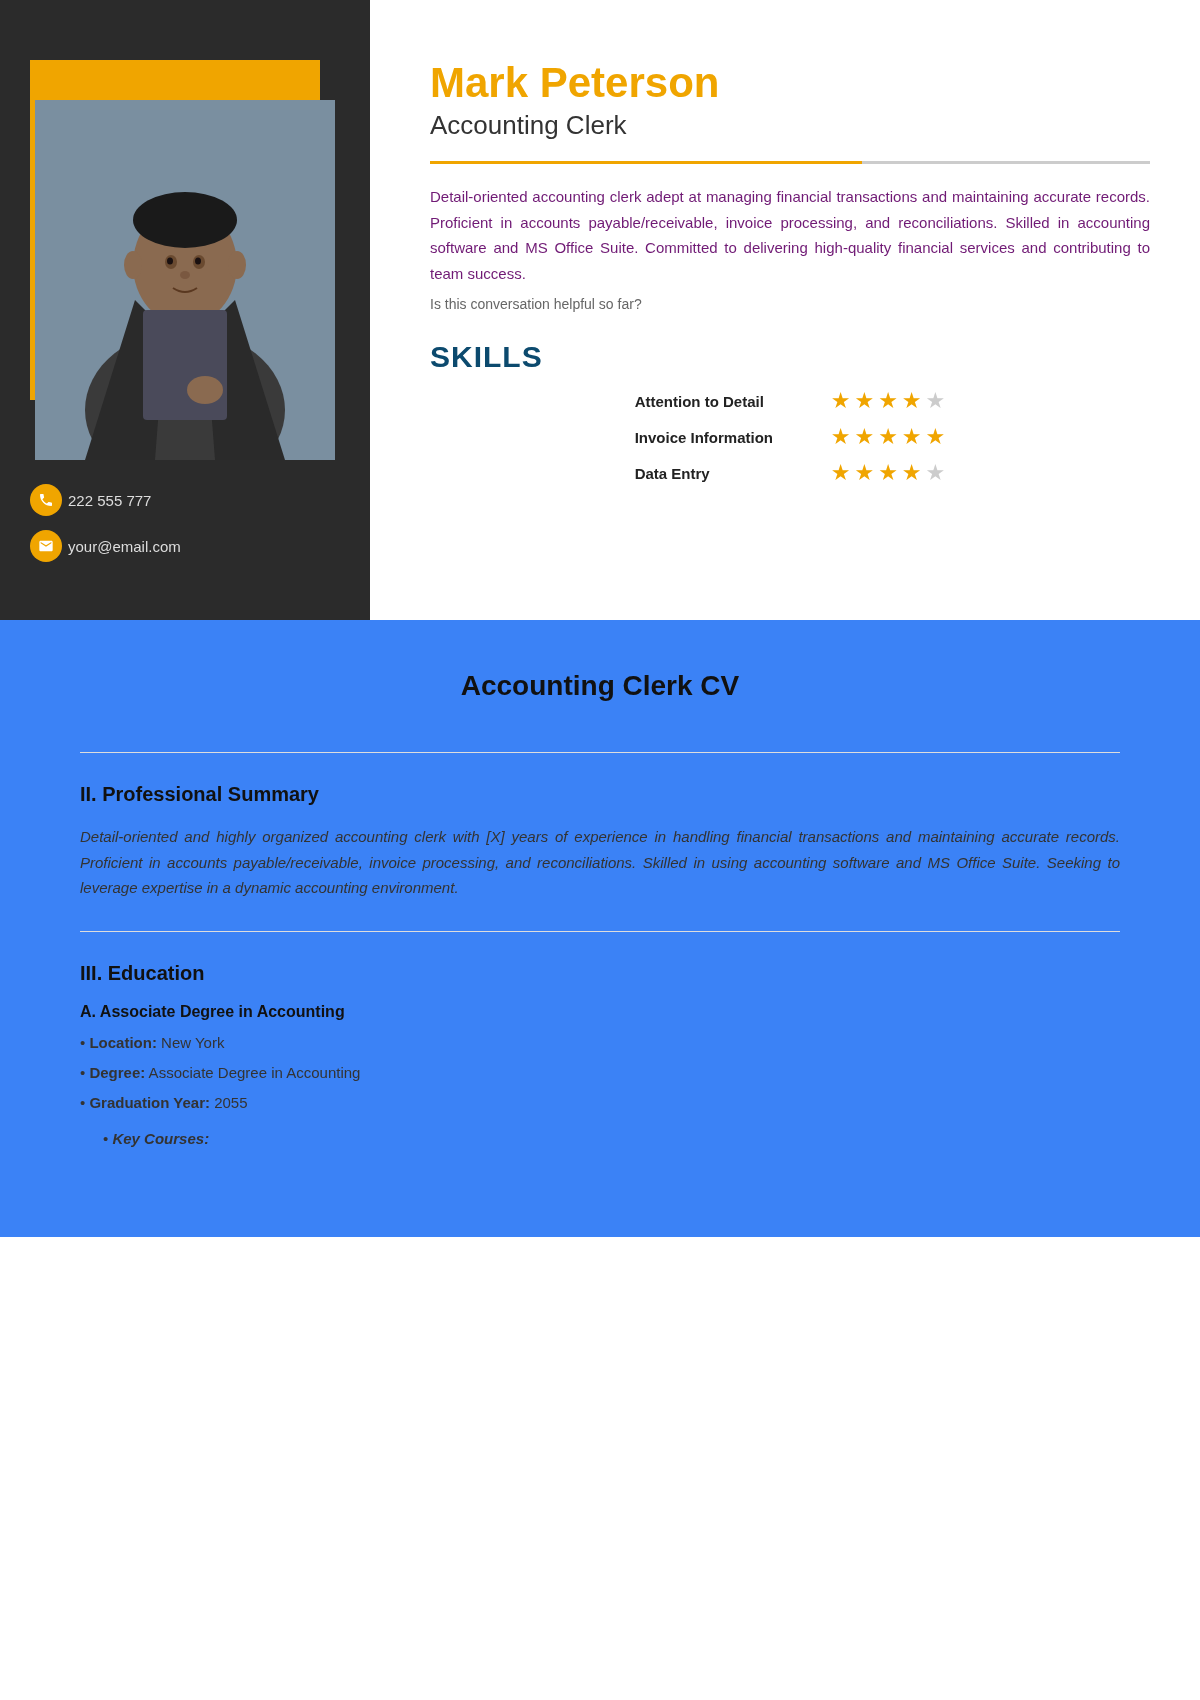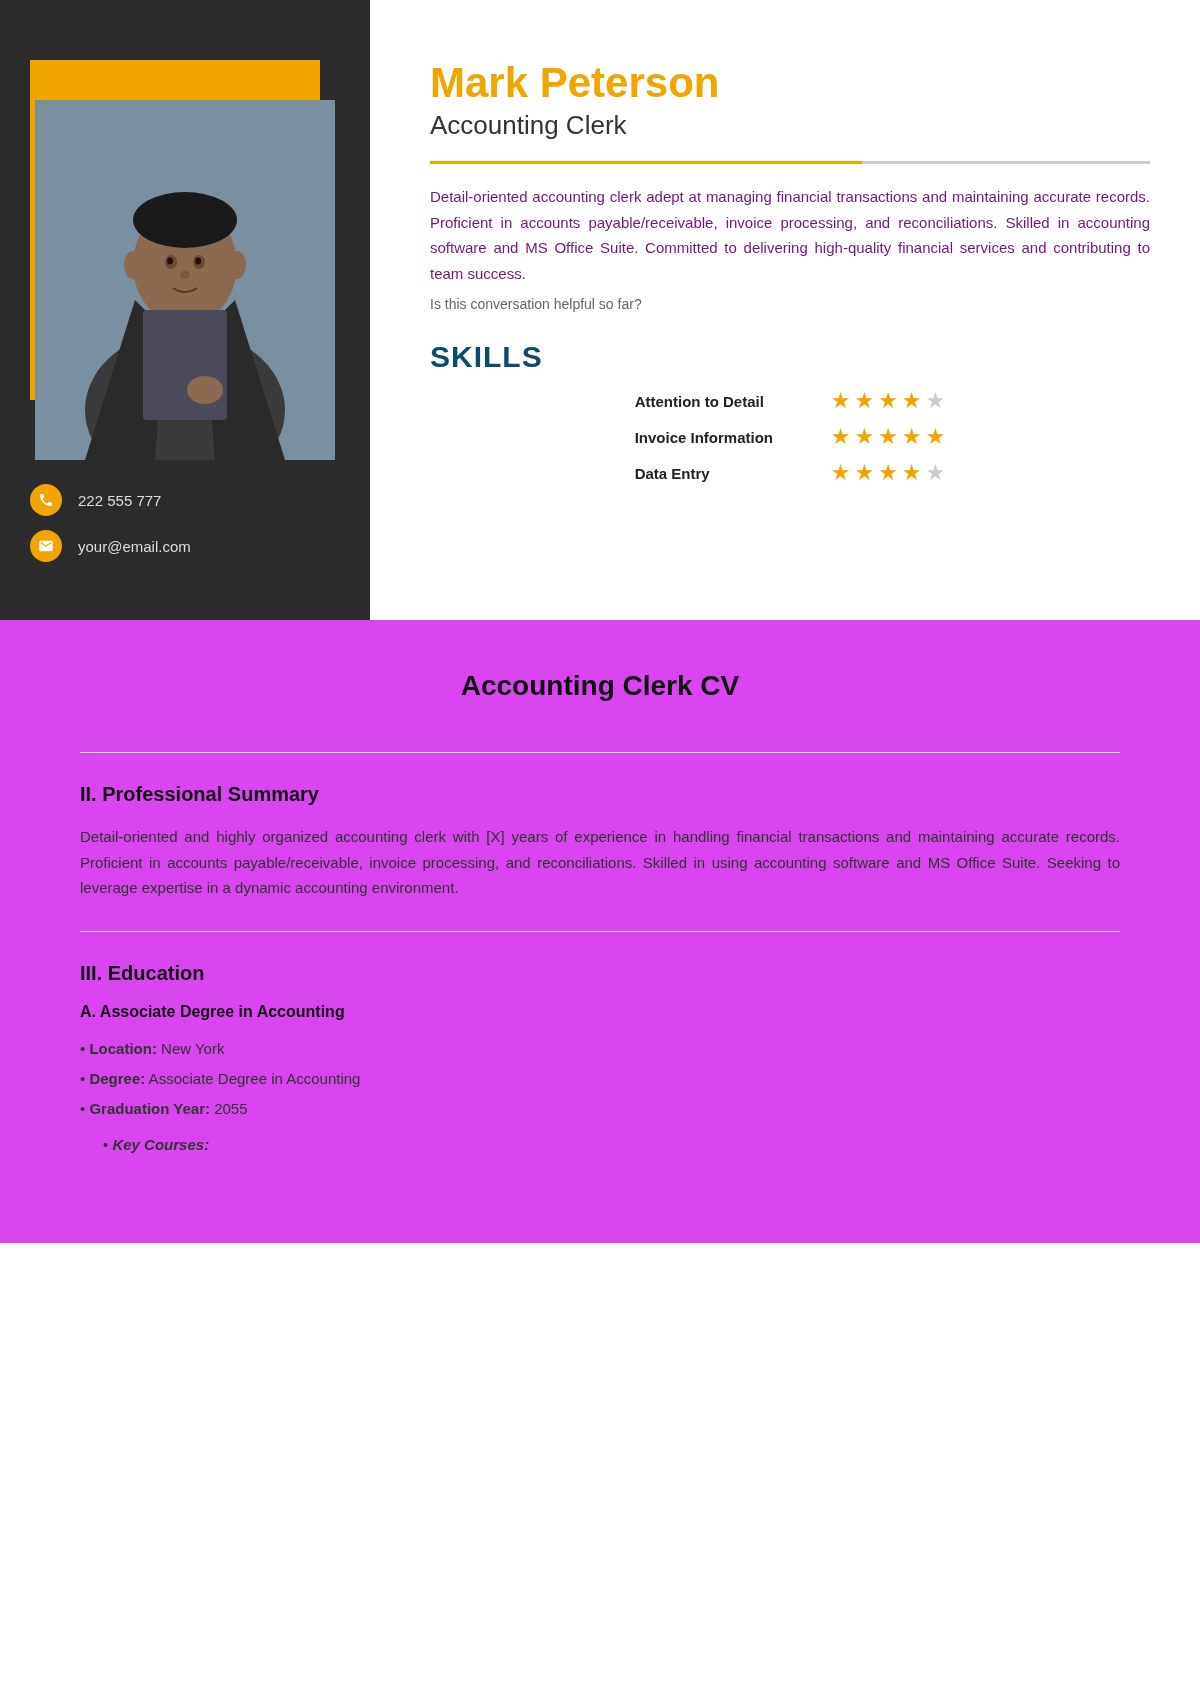--- a/index.html
+++ b/index.html
@@ -57,21 +57,21 @@
       width: 100%;
       padding: 0 30px;
       display: flex;
       flex-direction: column;
       gap: 14px;
     }
 
     .contact-row {
       display: flex;
       align-items: center;
-      gap: 16px;
+      gap: 6px;
       color: #ddd;
       font-size: 15px;
     }
 
     .contact-icon {
       width: 32px;
       height: 32px;
       background: #f0a500;
       border-radius: 50%;
       display: flex;
@@ -160,21 +160,21 @@
       font-size: 22px;
       color: #f0a500;
     }
 
     .star.empty {
       color: #ccc;
     }
 
     
     .document-section {
-      background: #d946ef;
+      background: #3b82f6;
       padding: 50px 80px;
     }
 
     .doc-title {
       font-size: 28px;
       font-weight: bold;
       color: #111;
       text-align: center;
       margin-bottom: 50px;
     }
@@ -199,28 +199,29 @@
     }
 
     .doc-item .label {
       font-weight: bold;
     }
 
     .doc-subsection-title {
       font-size: 16px;
       font-weight: bold;
       color: #111;
-      margin: 14px 0 16px 0;
+      margin: 14px 0 10px 0;
     }
 
     .doc-paragraph {
       font-size: 15px;
       color: #333;
       line-height: 1.7;
       text-align: justify;
+      font-style: italic;
     }
   </style>
 </head>
 <body>
 
 <div class="resume-card">
 
   <div class="left-panel">
     <div class="orange-rect-bg"></div>
 

